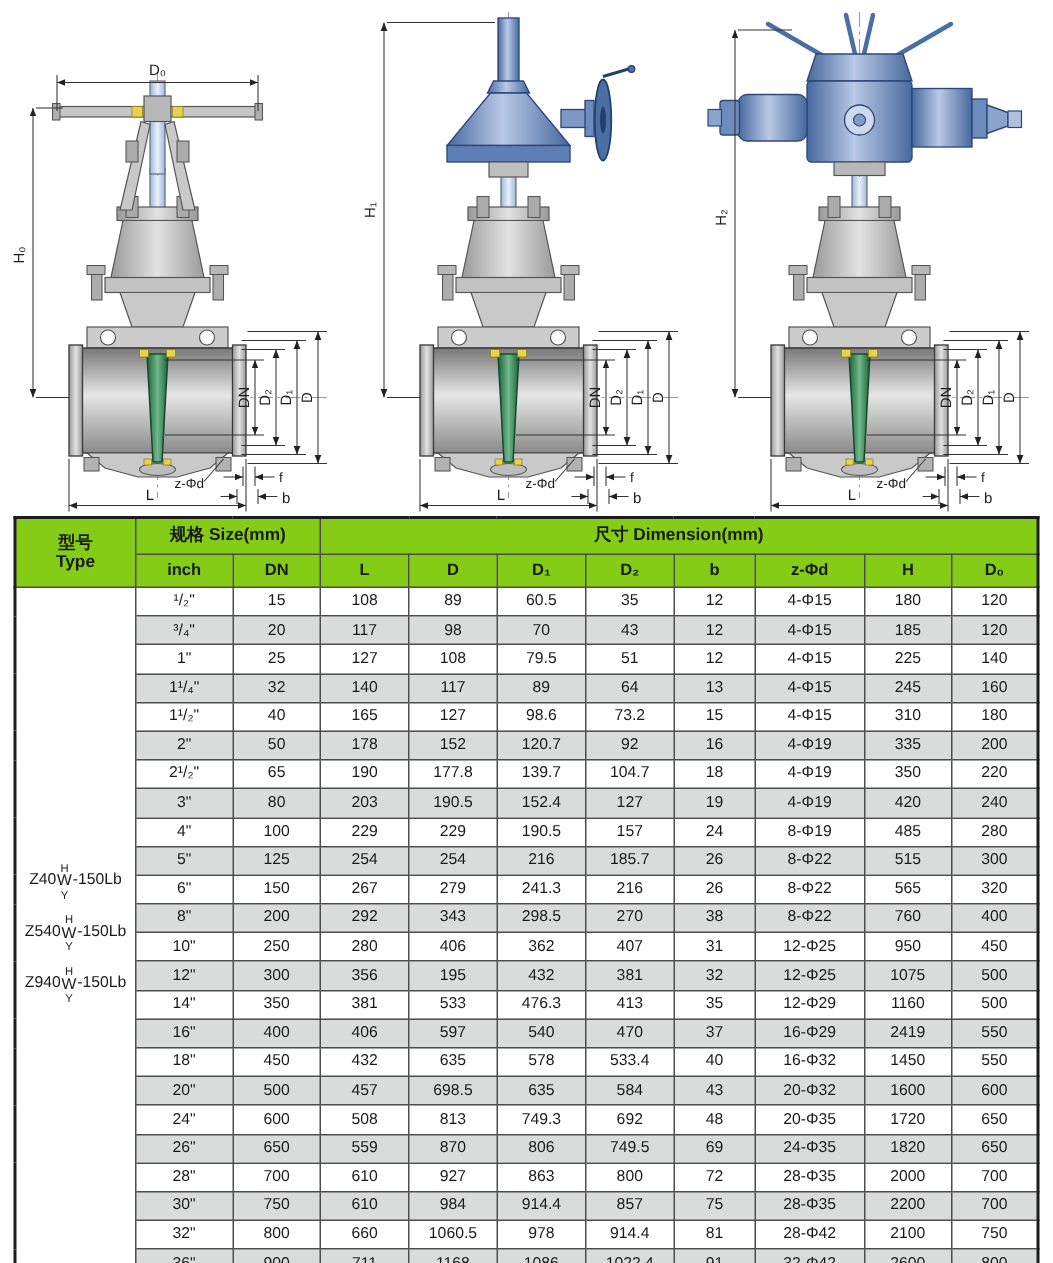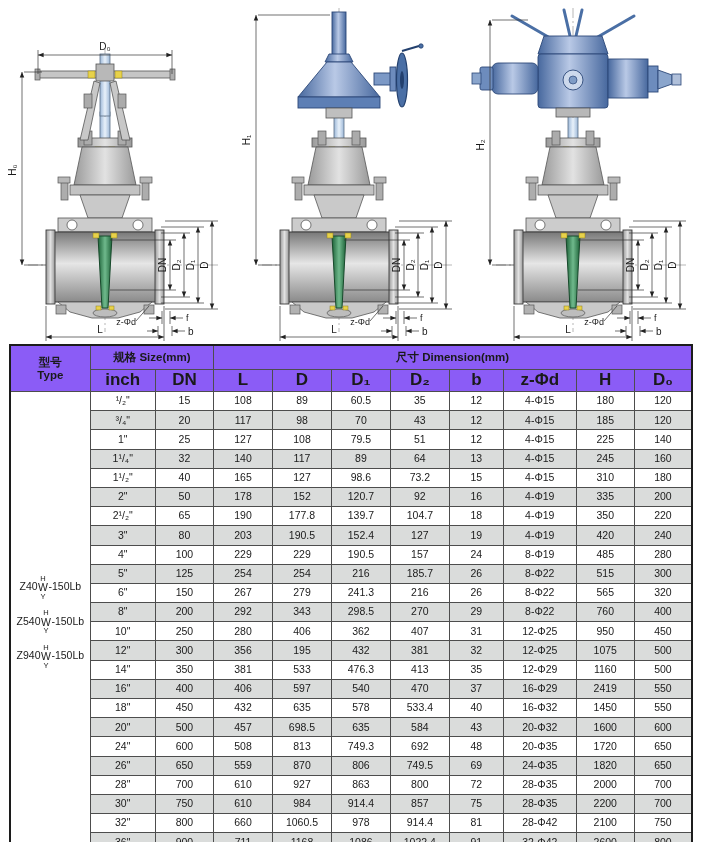--- a/index.html
+++ b/index.html
@@ -15,23 +15,23 @@
   
   .table-wrap{margin:0 9px;}
   table.spec{
     width:684px;border-collapse:collapse;table-layout:fixed;
     border:2px solid #1c1c1c;font-size:11px;
   }
   table.spec th, table.spec td{
     border:1px solid #4d4d4d;text-align:center;vertical-align:middle;
     padding:0;line-height:1.1;
   }
-  thead th{background:#8b5cf6;font-weight:bold;margin-left:16px;}
+  thead th{background:#84cc16;font-weight:bold;margin-left:16px;}
   th.group{height:23px;font-size:11.5px;}
-  th.sub{height:21px;font-size:17px;}
+  th.sub{height:21px;font-size:11px;}
   tbody td{height:18.2px;font-size:10.5px;background:#ffffff;}
   tbody tr:nth-child(even) td{background:#dadcdb;}
   td.type-cell{background:#ffffff !important;vertical-align:middle;}
   .model{display:flex;align-items:center;justify-content:center;margin:9px 0;white-space:nowrap;font-size:10.5px;}
   .m-stack{display:inline-flex;flex-direction:column;align-items:center;line-height:1;margin:0 0.5px;}
   .m-top,.m-bot{font-size:7.5px;line-height:1;}
   .m-mid{font-size:10.5px;line-height:1;}
   
   .dimtxt{font-family:"Liberation Sans","DejaVu Sans",sans-serif;font-size:10px;fill:#1a1a1a;}
   .dimtxt-sm{font-family:"Liberation Sans","DejaVu Sans",sans-serif;font-size:9px;fill:#1a1a1a;}
@@ -455,21 +455,21 @@
           <td>565</td>
           <td>320</td>
         </tr>
         <tr>
           <td>8"</td>
           <td>200</td>
           <td>292</td>
           <td>343</td>
           <td>298.5</td>
           <td>270</td>
-          <td>29</td>
+          <td>38</td>
           <td>8-Φ22</td>
           <td>760</td>
           <td>400</td>
         </tr>
         <tr>
           <td>10"</td>
           <td>250</td>
           <td>280</td>
           <td>406</td>
           <td>362</td>

